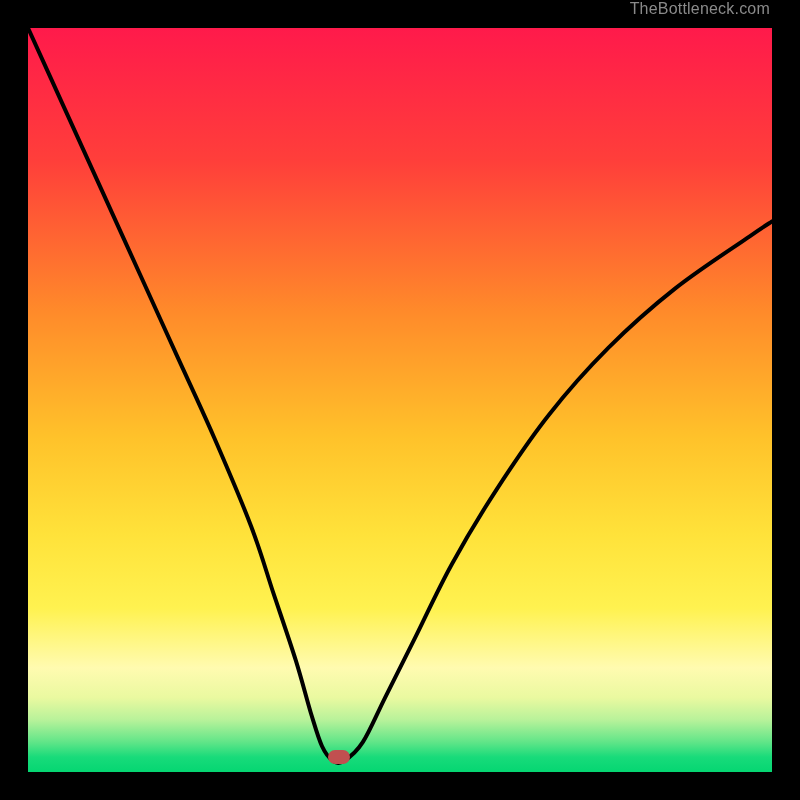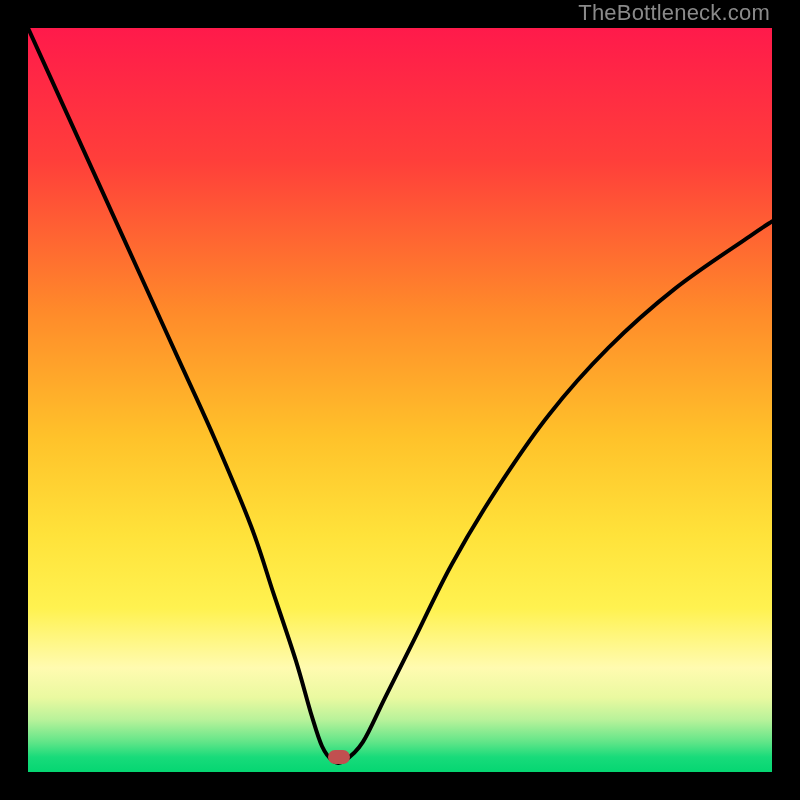--- a/index.html
+++ b/index.html
@@ -36,21 +36,21 @@
       #60e588 96%,
       #18db7a 98%,
       #05d672 100%
     );
   }
   .watermark {
     position: absolute;
     top: 0px;
     right: 30px;
     color: #8a8a8a;
-    font-size: 22px;
+    font-size: 16px;
     font-weight: 500;
     letter-spacing: 0.2px;
     z-index: 5;
   }
   svg.curve {
     position: absolute;
     left: 0;
     top: 0;
     width: 744px;
     height: 744px;

